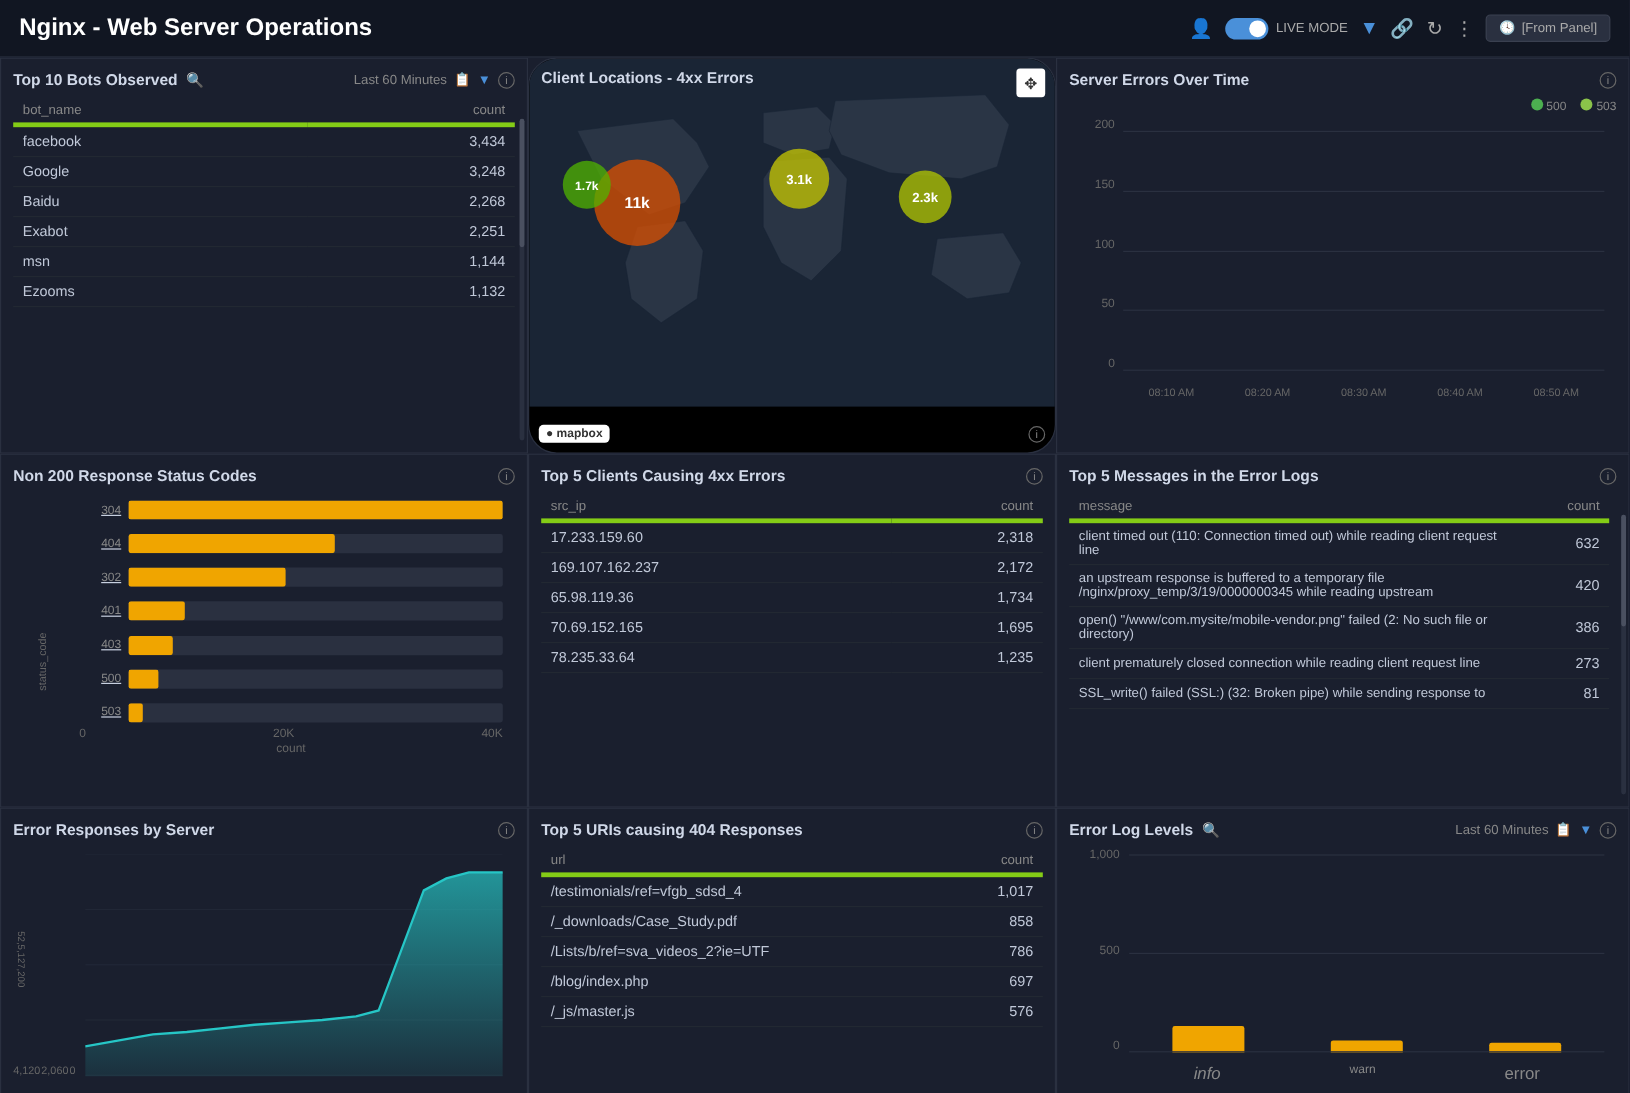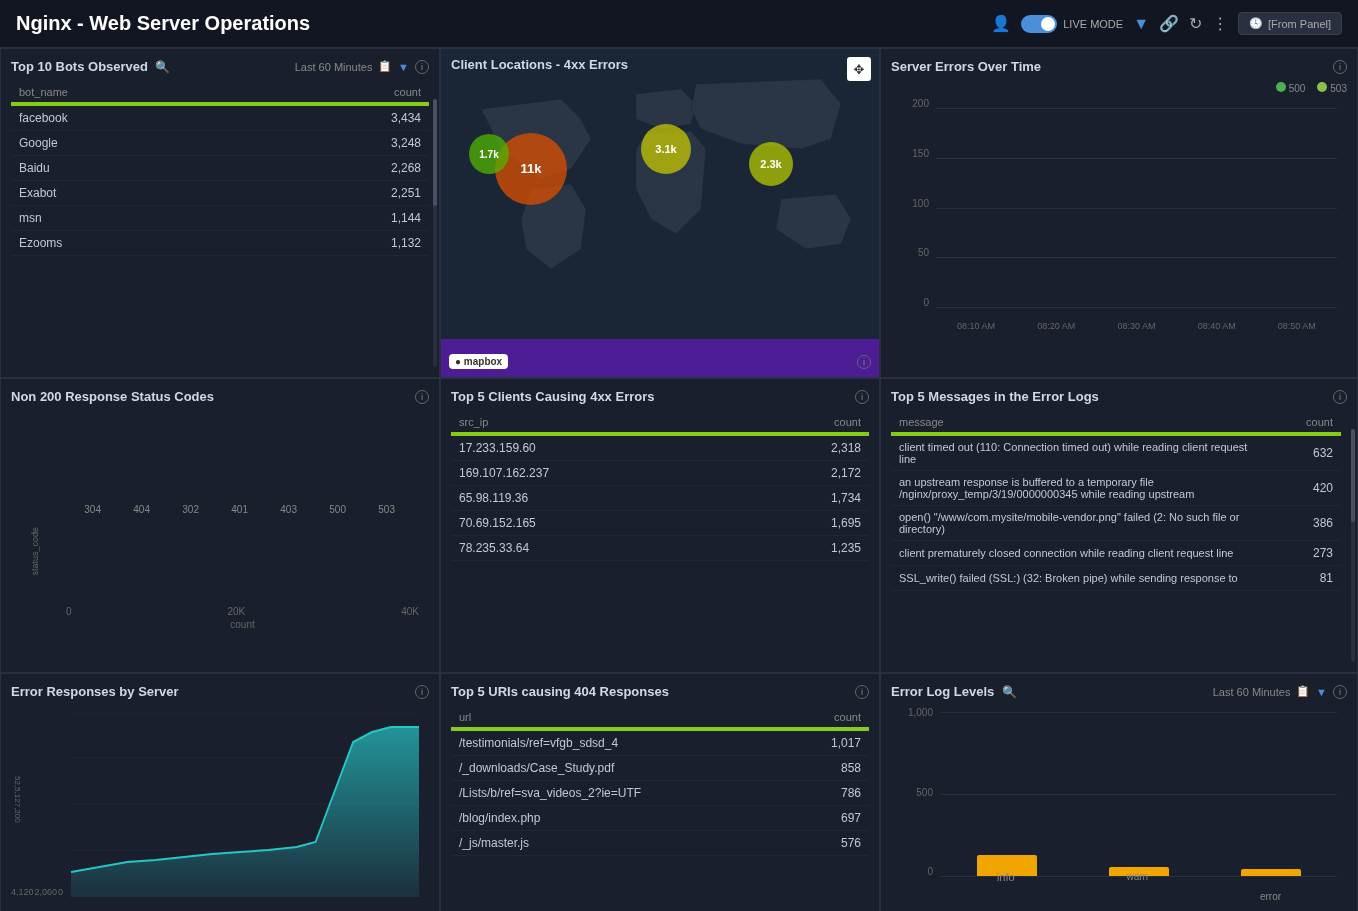--- a/index.html
+++ b/index.html
@@ -364,21 +364,21 @@
             <td>Ezooms</td>
             <td>1,132</td>
           </tr>
         </tbody>
     </table>
     <div class="panel-scrollbar">
       <div class="panel-scrollbar-thumb"></div>
     </div>
   </div>
 
-  <div class="panel" style="padding:0; position:relative; background:#4c1d95;">
+  <div class="panel" style="padding:0; position:relative; background:#000000;border-radius:24px;">
     <div style="padding:8px 10px; display:flex; justify-content:space-between; align-items:center; position:absolute; top:0; left:0; right:0; z-index:10;">
       <span class="panel-title">Client Locations - 4xx Errors</span>
       <span class="info-icon">i</span>
     </div>
 
     <svg viewBox="0 0 440 290" width="440" height="290" style="position:absolute;top:0;left:0;">
       <rect width="440" height="290" fill="#1a2535"></rect>
 
       <path d="M 40 60 L 120 50 L 140 70 L 150 90 L 130 120 L 100 130 L 60 100 Z" fill="#2a3545" stroke="#1a2535" stroke-width="0.5"></path>
 
@@ -495,21 +495,21 @@
     </div>
   </div>
 
   <div class="panel">
     <div class="panel-header">
       <span class="panel-title">Non 200 Response Status Codes</span>
       <span class="info-icon">i</span>
     </div>
     <div style="position:relative; height:220px; padding: 5px 10px 30px 55px;">
       <div style="position:absolute; left:0; top:50%; transform:rotate(-90deg) translateX(-50%); font-size:9px; color:#666; white-space:nowrap;">status_code</div>
-      <div id="non200-bars" style="display:flex; flex-direction:row; gap:8px; height:100%; justify-content:flex-start;">
+      <div id="non200-bars" style="display:flex; flex-direction:column; gap:8px; height:100%; justify-content:space-between;text-decoration:underline;">
           <div class="bar-row">
     <div class="bar-label">304</div>
     <div class="bar-track">
       <div class="bar-fill" style="width:100%; background:#f0a500;"></div>
     </div>
   </div>
           <div class="bar-row">
     <div class="bar-label">404</div>
     <div class="bar-track">
       <div class="bar-fill" style="width:55%; background:#f0a500;"></div>
@@ -735,21 +735,21 @@
             <div class="colored-bar" style="height:22.5px; background:#f0a500;"></div>
           </div>
           <div class="colored-bar-wrap">
             <div class="colored-bar" style="height:10.500000000000002px; background:#f0a500;"></div>
           </div>
           <div class="colored-bar-wrap">
             <div class="colored-bar" style="height:8.25px; background:#f0a500;"></div>
           </div>
         </div>
       <div style="position:absolute; bottom:25px; left:50px; right:10px; display:flex; justify-content:space-around; font-size:10px; color:#888;" id="error-log-x-labels">
-      <span style="font-size: 11px; color: rgb(136, 136, 136);">info</span>
+      <span style="font-size: 14px; color: rgb(136, 136, 136); font-style: italic;">info</span>
           <span style="font-size: 10px; color: rgb(136, 136, 136);">warn</span>
-          <span style="font-size: 10px; color: rgb(136, 136, 136); margin-top: 20px;">error</span>
+          <span style="font-size: 14px; color: rgb(136, 136, 136);">error</span>
         </div>
 
     </div>
   </div>
 
 </div>
 
 </body></html>

